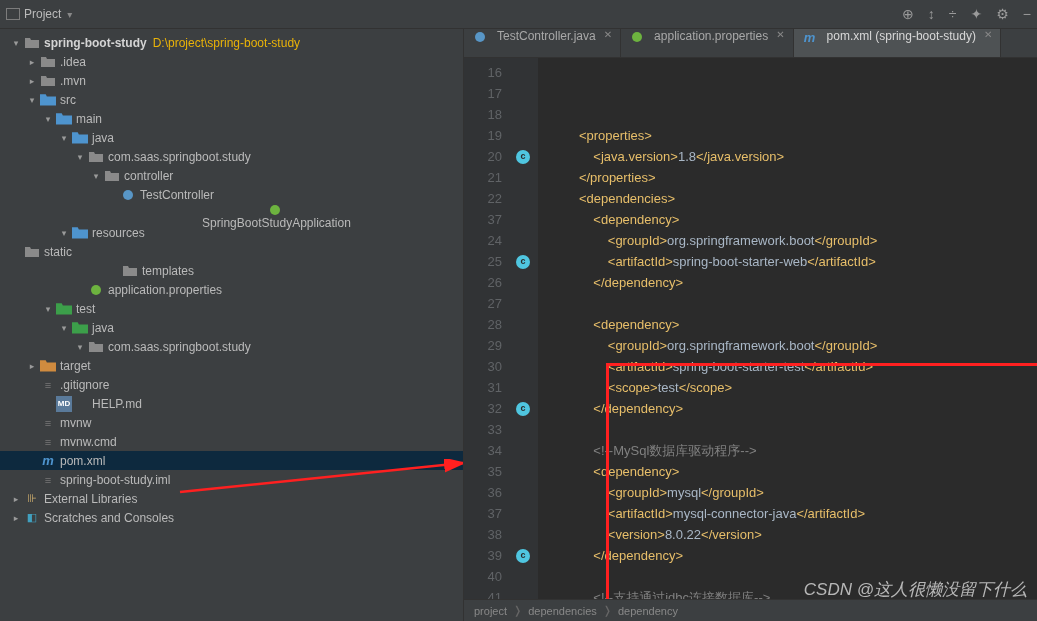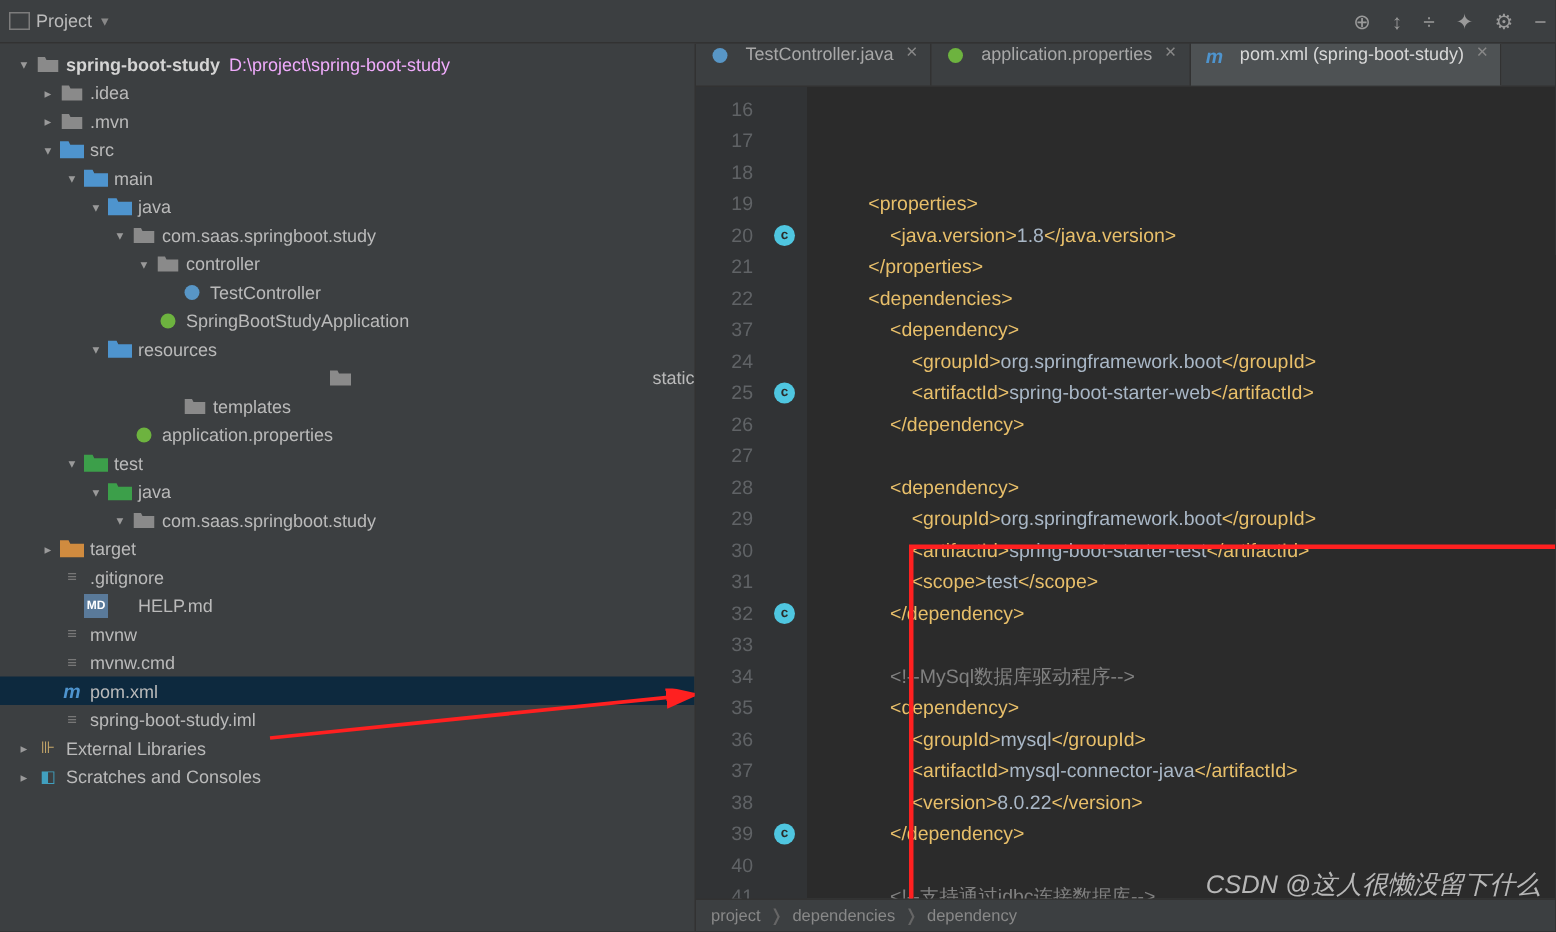--- a/index.html
+++ b/index.html
@@ -25,21 +25,21 @@
   .ico.java svg circle { fill:#5896c6; }
   .ico.spring svg circle { fill:#6db33f; }
   .ico.md { background:#5a7a9a; color:#fff; font-size:8px; font-weight:bold; padding:0 1px;}
   .ico.txt { color:#777; }
   .ico.pom { color:#4e94ce; font-weight:bold; }
   .ico.lib { color:#c5a76a; }
   .ico.scratch { color:#41a0bf; }
   .ico.props svg circle { fill:#6db33f; }
   .name { color:#bababa; }
   .name.bold { font-weight:bold; color:#d4d4d4; }
-  .path { color:#f0abfc; margin-left:6px; }
+  .path { color:#eab308; margin-left:6px; }
   .editor { flex:1; display:flex; flex-direction:column; background:#2b2b2b; position:relative; }
   .tabs { height:29px; display:flex; align-items:stretch; background:#3c3f41; border-bottom:1px solid #323232; }
   .tab { display:flex; padding:0 8px; border-right:1px solid #323232; gap:5px; color:#a8a8a8; }
   .tab.active { background:#4e5254; color:#d8d8d8; }
   .tab .close { color:#888; font-size:10px; margin-left:3px; }
   .code-area { flex:1; display:flex; font-family:"JetBrains Mono",Consolas,monospace; font-size:13px; position:relative; overflow:hidden; }
   .gutter { width:44px; background:#313335; color:#606366; text-align:right; padding:4px 6px 0 0; line-height:21px; }
   .gut-ico { width:30px; background:#313335; padding-top:4px; line-height:21px; }
   .gut-ico div { height:21px; display:flex; align-items:center; justify-content:center; }
   .ct { width:14px; height:14px; border-radius:50%; background:#4fc6e0; display:inline-flex; align-items:center; justify-content:center; color:#2b2b2b; font-size:9px; font-weight:bold;}
@@ -149,39 +149,39 @@
           </div>
           <div class="tree-row" style="padding-left: 106px;">
             <span class="tog"></span>
             <span class="ico java">
               <svg width="12" height="12">
                 <circle cx="6" cy="6" r="5"></circle>
               </svg>
             </span>
             <span class="name">TestController</span>
           </div>
-          <div class="tree-row" style="padding-left: 90px;">
+          <div class="tree-row" style="padding-left: 90px; flex-direction: column;">
             <span class="tog"></span>
             <span class="ico spring">
               <svg width="12" height="12">
                 <circle cx="6" cy="6" r="5"></circle>
               </svg>
             </span>
             <span class="name">SpringBootStudyApplication</span>
           </div>
           <div class="tree-row" style="padding-left: 58px;">
             <span class="tog">▾</span>
             <span class="ico folder-b">
               <svg viewBox="0 0 14 12">
                 <path fill="#4e94ce" d="M0 1h5l1 2h8v8H0z"></path>
               </svg>
             </span>
             <span class="name">resources</span>
           </div>
-          <div class="tree-row" style=" justify-content: space-between;">
+          <div class="tree-row" style="">
             <span class="tog"></span>
             <span class="ico folder">
               <svg viewBox="0 0 14 12">
                 <path fill="#8a8a8a" d="M0 1h5l1 2h8v8H0z"></path>
               </svg>
             </span>
             <span class="name">static</span>
           </div>
           <div class="tree-row" style="padding-left: 108px;">
             <span class="tog"></span>

